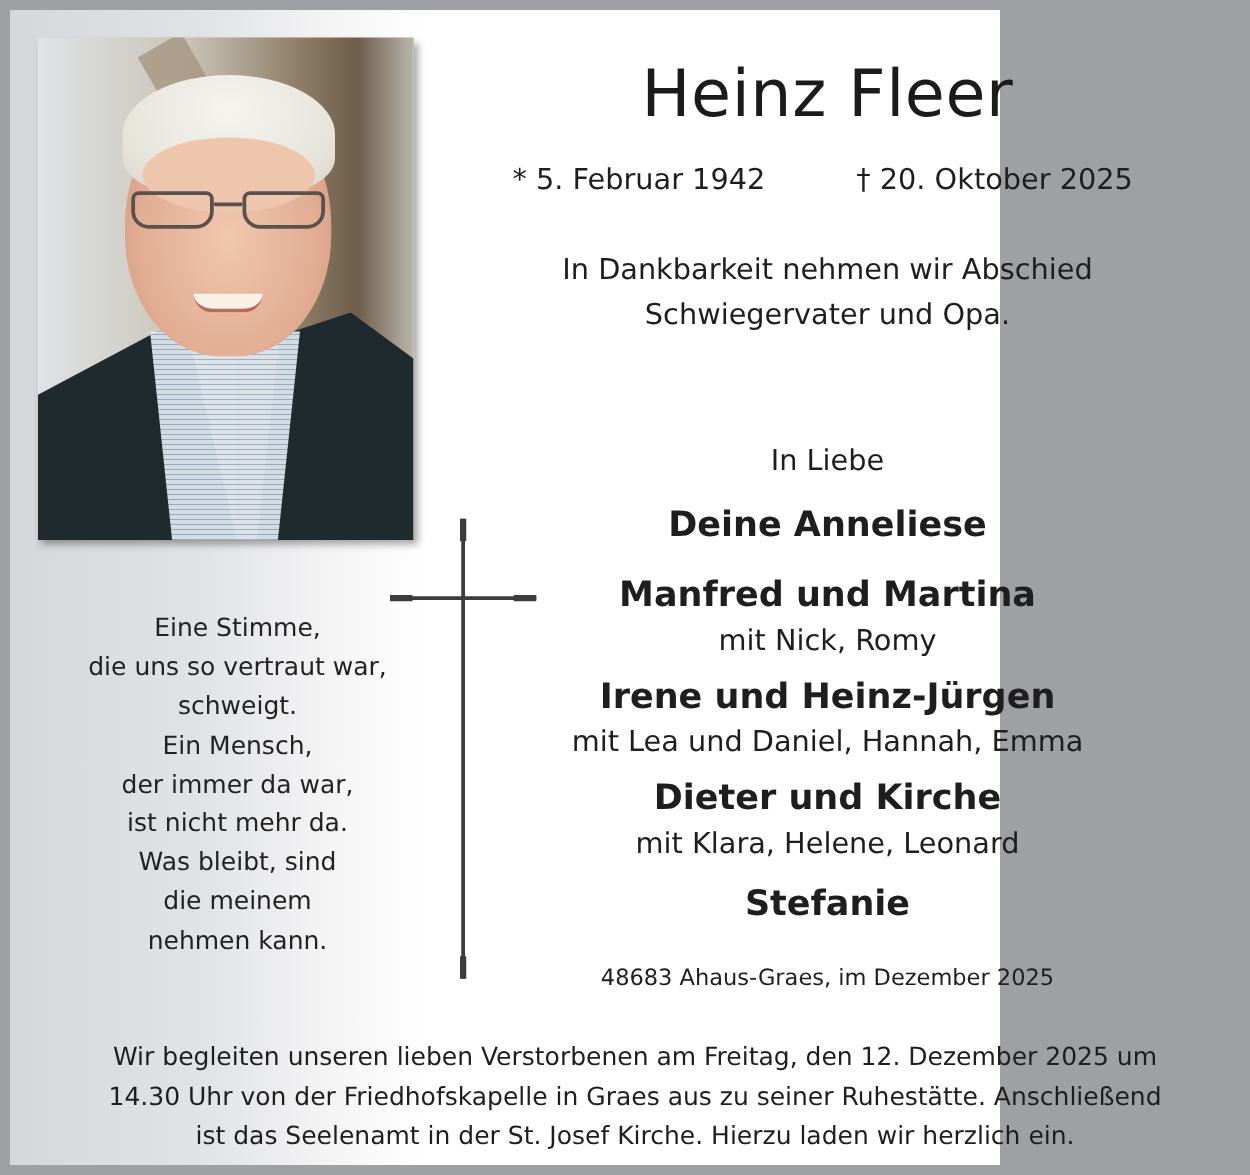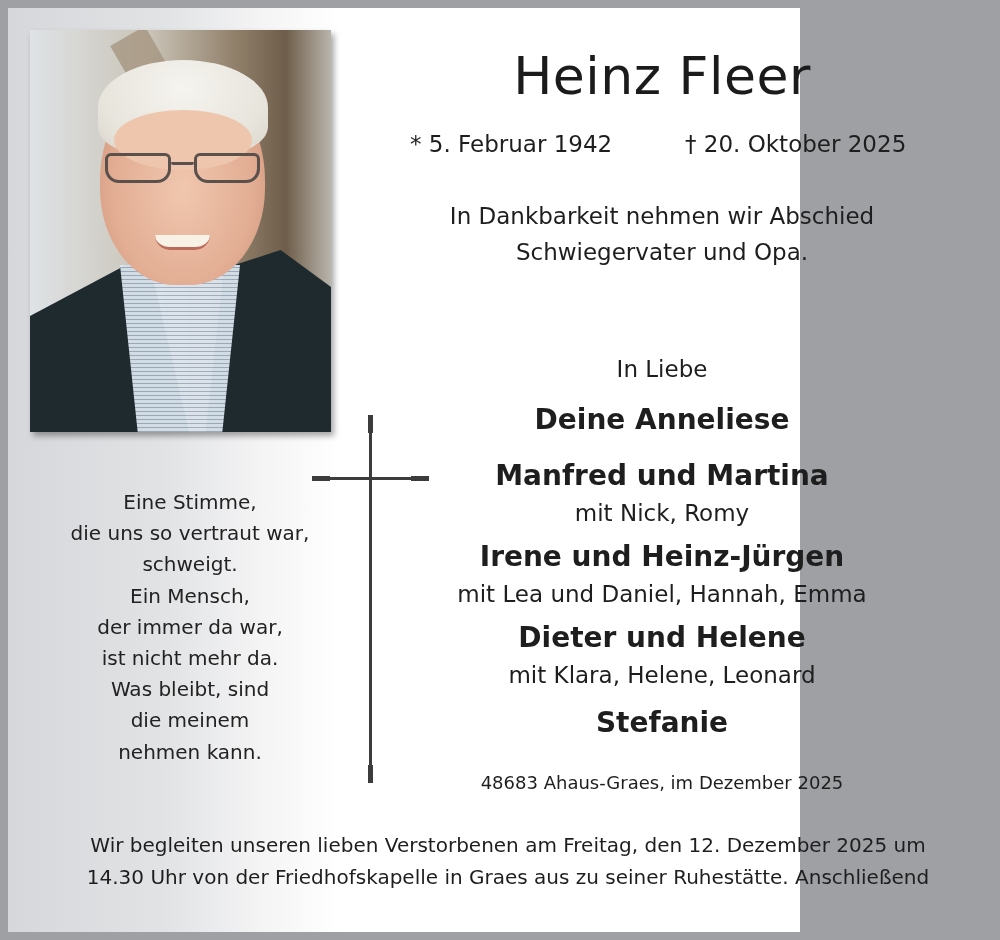--- a/index.html
+++ b/index.html
@@ -82,35 +82,36 @@
     <div>Schwiegervater und Opa.</div>
   </div>
 
   <div class="center love">In Liebe</div>
 
   <div class="center fam b" style="top:394px;">Deine Anneliese</div>
   <div class="center fam b" style="top:450px;">Manfred und Martina</div>
   <div class="center fam" style="top:487px;">mit Nick, Romy</div>
   <div class="center fam b" style="top:531px;">Irene und Heinz-Jürgen</div>
   <div class="center fam" style="top:568px;">mit Lea und Daniel, Hannah, Emma</div>
-  <div class="center fam b" style="top:612px;">Dieter und Helene</div>
+  <div class="center fam b" style="top:612px;">Dieter und Kirche</div>
   <div class="center fam" style="top:649px;">mit Klara, Helene, Leonard</div>
   <div class="center fam b" style="top:697px;">Stefanie</div>
 
   <div class="center place">48683 Ahaus-Graes, im Dezember 2025</div>
 
   <div class="center poem">
     <div>Eine Stimme,</div>
     <div>die uns so vertraut war,</div>
     <div>schweigt.</div>
     <div>Ein Mensch,</div>
     <div>der immer da war,</div>
     <div>ist nicht mehr da.</div>
     <div>Was bleibt, sind</div>
     <div>die meinem</div>
     <div>nehmen kann.</div>
   </div>
 
   <div class="center footer">
     <div>Wir begleiten unseren lieben Verstorbenen am Freitag, den 12. Dezember 2025 um</div>
     <div>14.30 Uhr von der Friedhofskapelle in Graes aus zu seiner Ruhestätte. Anschließend</div>
+    <div>ist das Seelenamt in der St. Josef Kirche. Hierzu laden wir herzlich ein.</div>
   </div>
 </div>
 
 </body></html>

